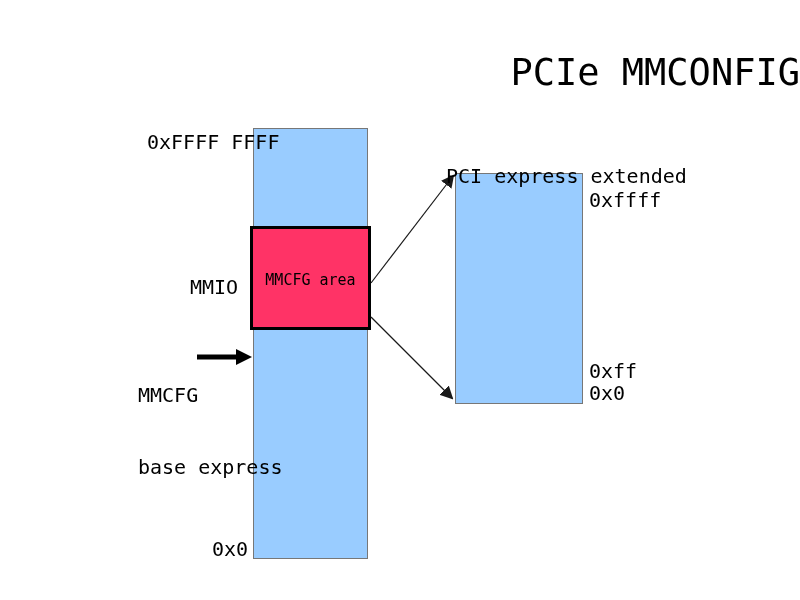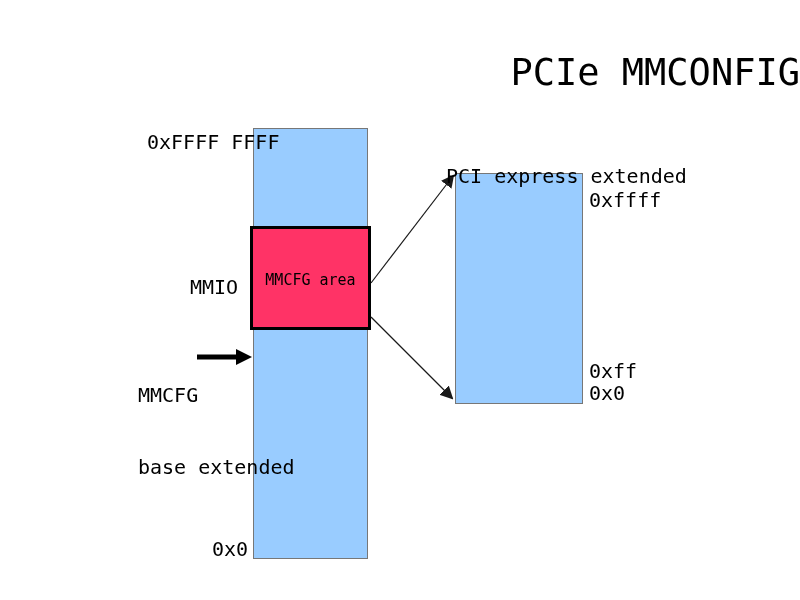--- a/index.html
+++ b/index.html
@@ -113,21 +113,21 @@
       <polygon points="236,349 252,357 236,365" class="thick-head-fill"></polygon>
     </g>
   </svg>
 
   <div class="label" style="left:147px; top:134px;">0xFFFF FFFF</div>
 
   <div class="label" style="left:190px; top:279px;">MMIO</div>
 
   <div class="label two-line mcfg-pointer-label">
     <div>MMCFG</div>
-    <div>base extended</div>
+    <div>base express</div>
   </div>
 
   <div class="label" style="left:212px; top:541px;">0x0</div>
 
   <div class="label two-line caption-block">
     <div>PCI express extended</div>
   </div>
 
   <div class="label" style="left:589px; top:192px;">0xffff</div>
 

